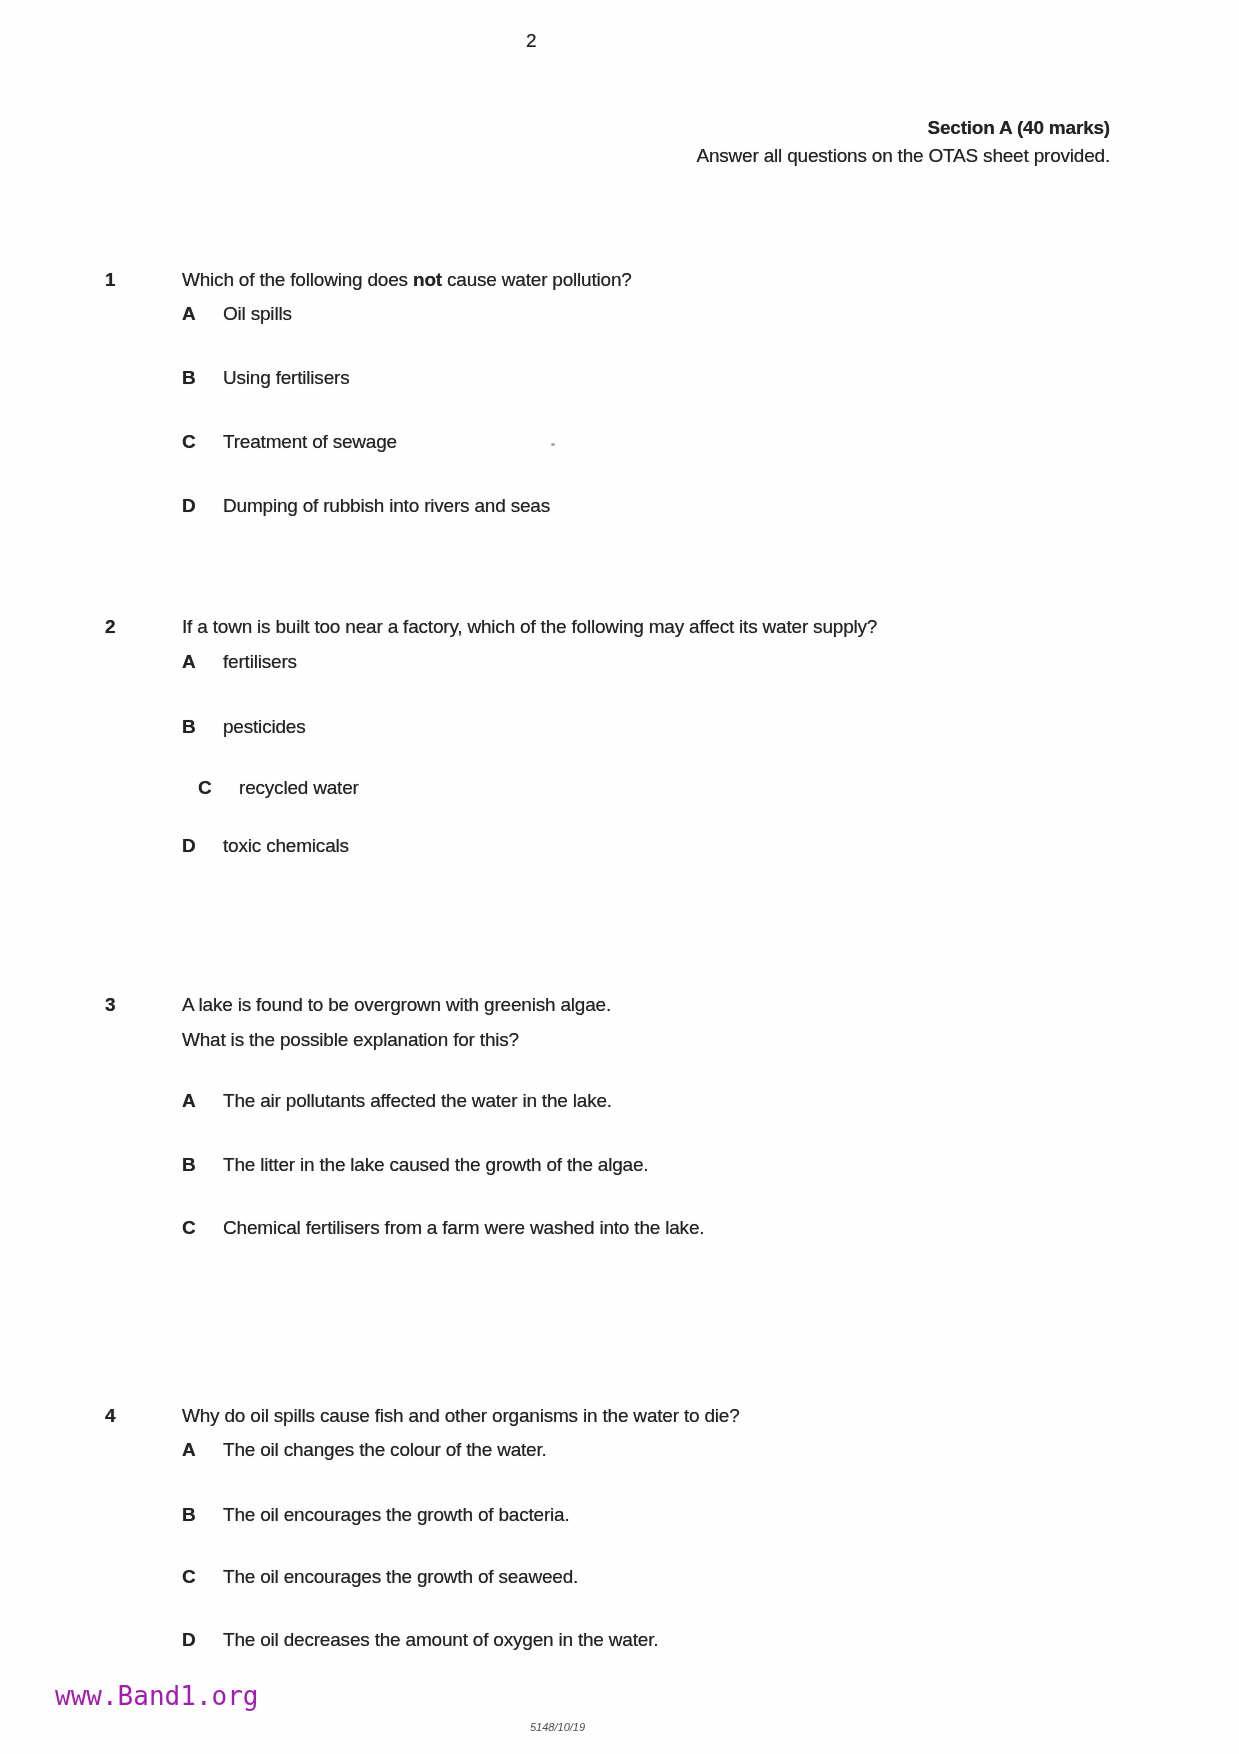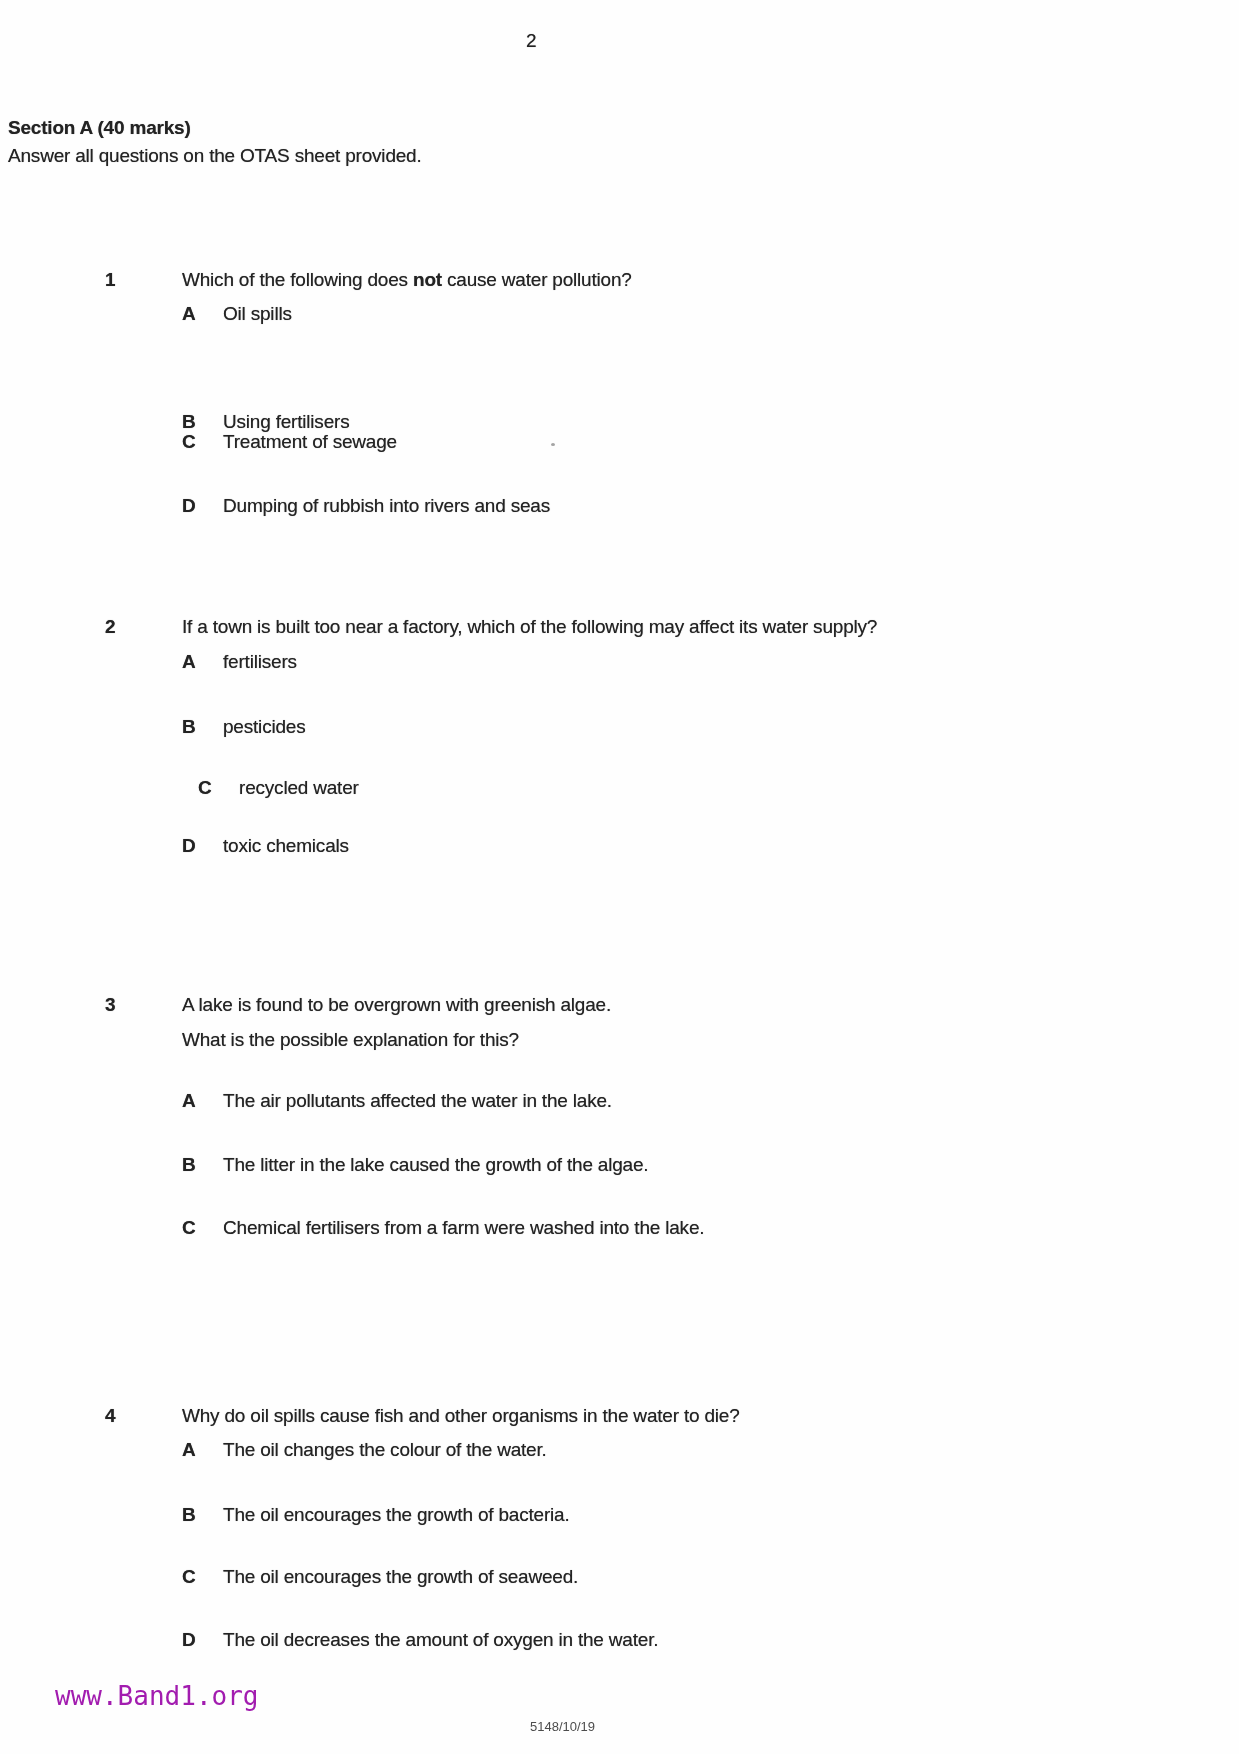--- a/index.html
+++ b/index.html
@@ -18,23 +18,23 @@
     font-size: 19px;
     line-height: 26px;
     letter-spacing: -0.2px;
     text-shadow: 0 0 0.7px rgba(40,40,40,0.65);
   }
   .line {
     position: absolute;
     white-space: nowrap;
   }
   .centered {
-    left: 8px;
+    left: 0;
     width: 1110px;
-    text-align: left;
+    text-align: right;
   }
   .bold { font-weight: bold; }
   .qline { left: 105px; margin-top: 28px; }
   .qnum {
     display: inline-block;
     width: 77px;
     font-weight: bold;
   }
   .option { left: 182px; }
   .olet {
@@ -48,25 +48,26 @@
     font-family: "DejaVu Sans Mono", monospace;
     font-size: 26px;
     line-height: 32px;
     letter-spacing: 0;
     color: #a21caf;
     text-shadow: none;
   }
   .papercode {
     left: 530px;
     top: 1717px;
-    font-size: 13px;
+    font-size: 11px;
     line-height: 20px;
     color: #4d4d4d;
     letter-spacing: 0;
     text-shadow: none;
+    font-style: italic;
   }
   .speck {
     position: absolute;
     left: 551px;
     top: 443px;
     width: 4px;
     height: 3px;
     background: rgba(90,90,90,0.55);
     border-radius: 50%;
   }
@@ -80,21 +81,21 @@
 
   <div class="line centered bold" style="top:115px;">Section A (40 marks)</div>
   <div class="line centered" style="top:143px;">Answer all questions on the OTAS sheet provided.</div>
 
   <div class="line qline" style="top:239px;">
     <span class="qnum">1</span><span><span>Which of the following does </span><span class="bold">not</span><span> cause water pollution?</span></span>
   </div>
   <div class="line option" style="top:301px;">
     <span class="olet">A</span><span>Oil spills</span>
   </div>
-  <div class="line option" style="top:365px;margin-top:44px;">
+  <div class="line option" style="top:365px;">
     <span class="olet">B</span><span>Using fertilisers</span>
   </div>
   <div class="line option" style="top:429px;">
     <span class="olet">C</span><span>Treatment of sewage</span>
   </div>
   <div class="line option" style="top:493px;">
     <span class="olet">D</span><span>Dumping of rubbish into rivers and seas</span>
   </div>
 
   <div class="speck"></div>

